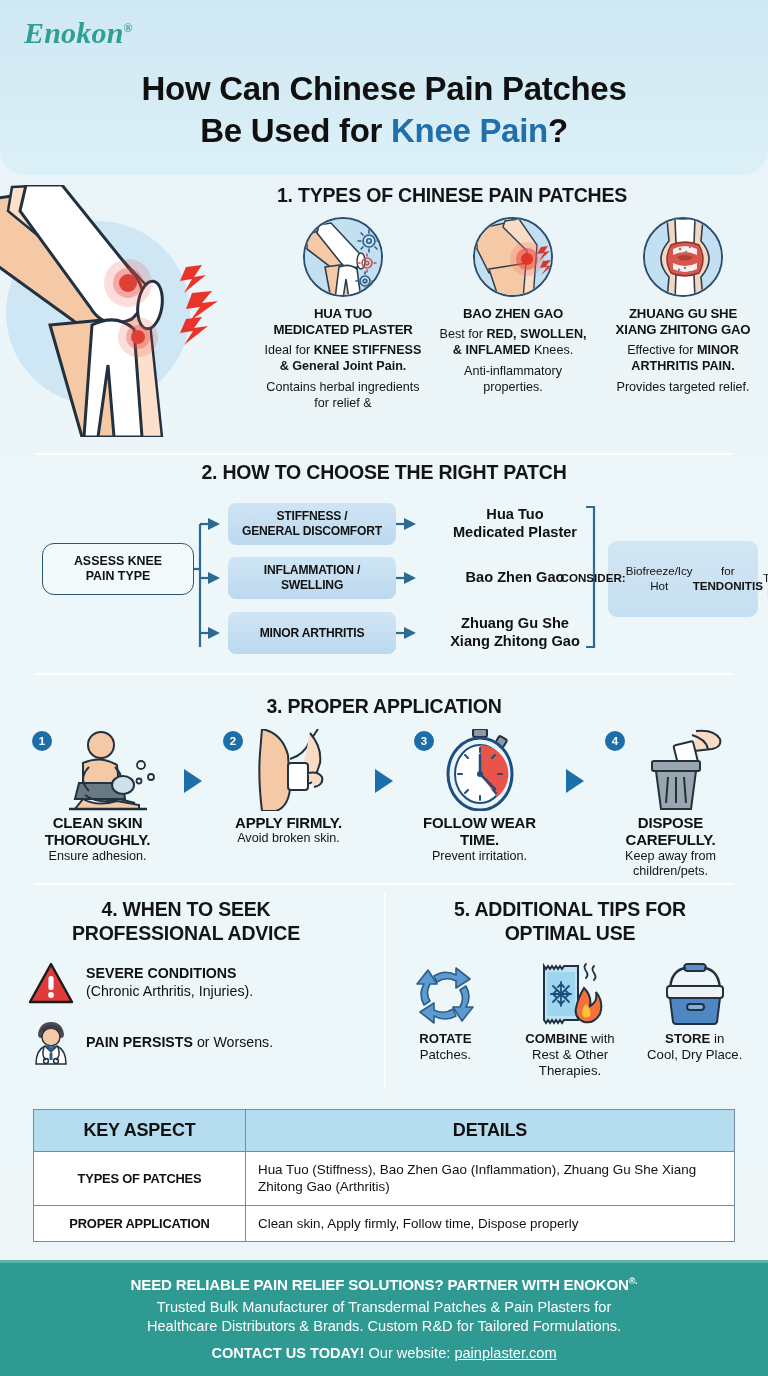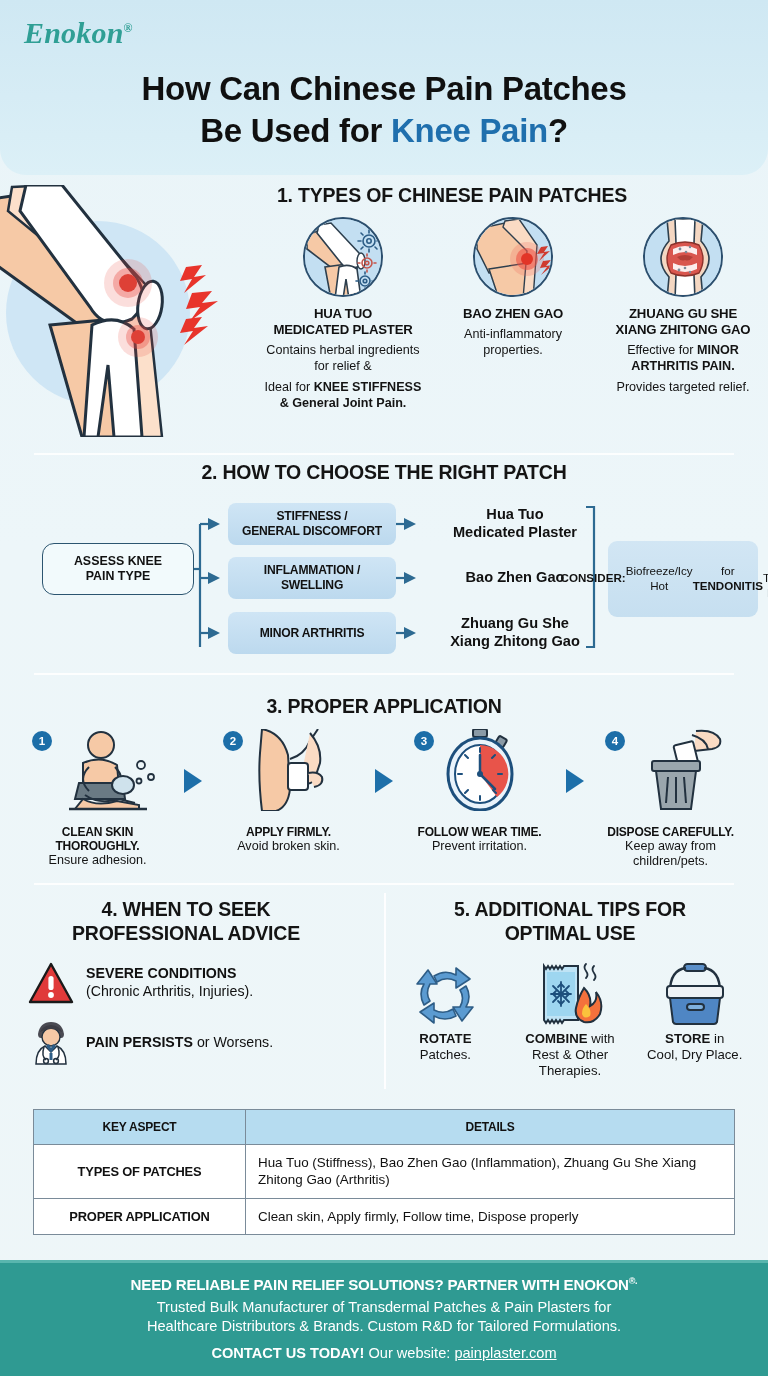--- a/index.html
+++ b/index.html
@@ -138,22 +138,22 @@
   .step .art { height: 82px; position: relative; }
   .step .num {
     position: absolute; left: 12px; top: 2px;
     width: 20px; height: 20px; border-radius: 50%;
     background: #1c6ea8; color: #fff;
     font-size: 11.5px; font-weight: bold;
     display: flex; align-items: center; justify-content: center;
     z-index: 3;
   }
   .step h5 {
-    font-size: 12px; font-weight: bold; color: #111;
-    line-height: 1.18; margin-top: 14px; letter-spacing: -0.2px;
+    font-size: 15px; font-weight: bold; color: #111;
+    line-height: 1.18; margin-top: 3px; letter-spacing: -0.2px;
   }
   .step p { font-size: 12.6px; color: #141414; line-height: 1.2; }
   .arrow-sep {
     width: 36px; display: flex; align-items: center; justify-content: center;
     padding-top: 40px;
   }
   .tri {
     width: 0; height: 0;
     border-top: 12px solid transparent;
     border-bottom: 12px solid transparent;
@@ -189,21 +189,21 @@
   #tablewrap { padding: 6px 33px 0; }
   table { width: 100%; border-collapse: collapse; background: #fff; }
   table th, table td {
     border: 1.6px solid #7a8b99;
     padding: 9px 12px;
     color: #111;
     vertical-align: middle;
   }
   table th {
     background: #b6dcf0;
-    font-size: 12px; font-weight: bold; text-align: center;
+    font-size: 18px; font-weight: bold; text-align: center;
     letter-spacing: -0.2px;
     padding: 10px 8px;
   }
   table td.key {
     width: 212px; text-align: center;
     font-size: 12.9px; font-weight: bold; letter-spacing: -0.2px;
   }
   table td.det { font-size: 13.4px; line-height: 1.3; }
 
   
@@ -298,22 +298,22 @@
               <g stroke-linecap="round">
                   <path d="M60 55v-2M60 71v-2M67 62h2M51 62h2"></path>
                 </g>
             </g>
           </svg>
         </div>
         <h4>
           <span>HUA TUO</span><br>
           <span>MEDICATED PLASTER</span>
         </h4>
+        <p><span>Ideal for </span><b>KNEE STIFFNESS</b><b> &amp; General Joint Pain.</b></p>
         <p>Contains herbal ingredients for relief &amp;</p>
-        <p><span>Ideal for </span><b>KNEE STIFFNESS</b><b> &amp; General Joint Pain.</b></p>
       </div>
 
       <div class="card">
         <div class="circle">
           <svg viewBox="0 0 80 80" width="80" height="80">
             <rect width="80" height="80" fill="#c3dff2"></rect>
             <path d="M2 10 L30 4 L54 30 L50 50 L14 54 L2 30 Z" fill="#f6c9a6" stroke="#2d3f4e" stroke-width="1.5"></path>
             <path d="M14 50 L52 44 L60 80 L24 80 Z" fill="#f6c9a6" stroke="#2d3f4e" stroke-width="1.5"></path>
             <path d="M30 2 L44 0 L62 26 L58 80 L48 80 L52 32 L28 8 Z" fill="#fadbc4" stroke="#2d3f4e" stroke-width="1.4"></path>
             <circle cx="52" cy="40" r="17" fill="#ef6a5d" opacity=".25"></circle>
@@ -321,20 +321,21 @@
             <circle cx="52" cy="40" r="6" fill="#e23527"></circle>
             <g fill="#cf3b30">
               <path d="M66 28 L73 27 L69 33 L75 32 L64 42 L69 34 L62 35 Z"></path>
               <path d="M68 42 L76 41 L71 47 L78 46 L66 56 L72 48 L65 49 Z"></path>
             </g>
           </svg>
         </div>
         <h4>
           <span>BAO ZHEN GAO</span>
         </h4>
+        <p><span>Best for </span><b>RED, SWOLLEN, &amp; INFLAMED</b><span> Knees.</span></p>
         <p>Anti-inflammatory properties.</p>
       </div>
 
       <div class="card">
         <div class="circle">
           <svg viewBox="0 0 80 80" width="80" height="80">
             <rect width="80" height="80" fill="#c3dff2"></rect>
             <path d="M22 0 L58 0 L56 22 Q72 40 56 58 L58 80 L22 80 L24 58 Q8 40 24 22 Z" fill="#f4d7c2" stroke="#2d3f4e" stroke-width="1.6"></path>
             <path d="M30 0 L50 0 L49 24 Q62 40 49 56 L50 80 L30 80 L31 56 Q18 40 31 24 Z" fill="#ffffff" stroke="#2d3f4e" stroke-width="1.6"></path>
             <path d="M26 26 Q40 20 54 26 Q62 40 54 54 Q40 60 26 54 Q18 40 26 26 Z" fill="#d9564e" stroke="#8c312a" stroke-width="1.4"></path>

